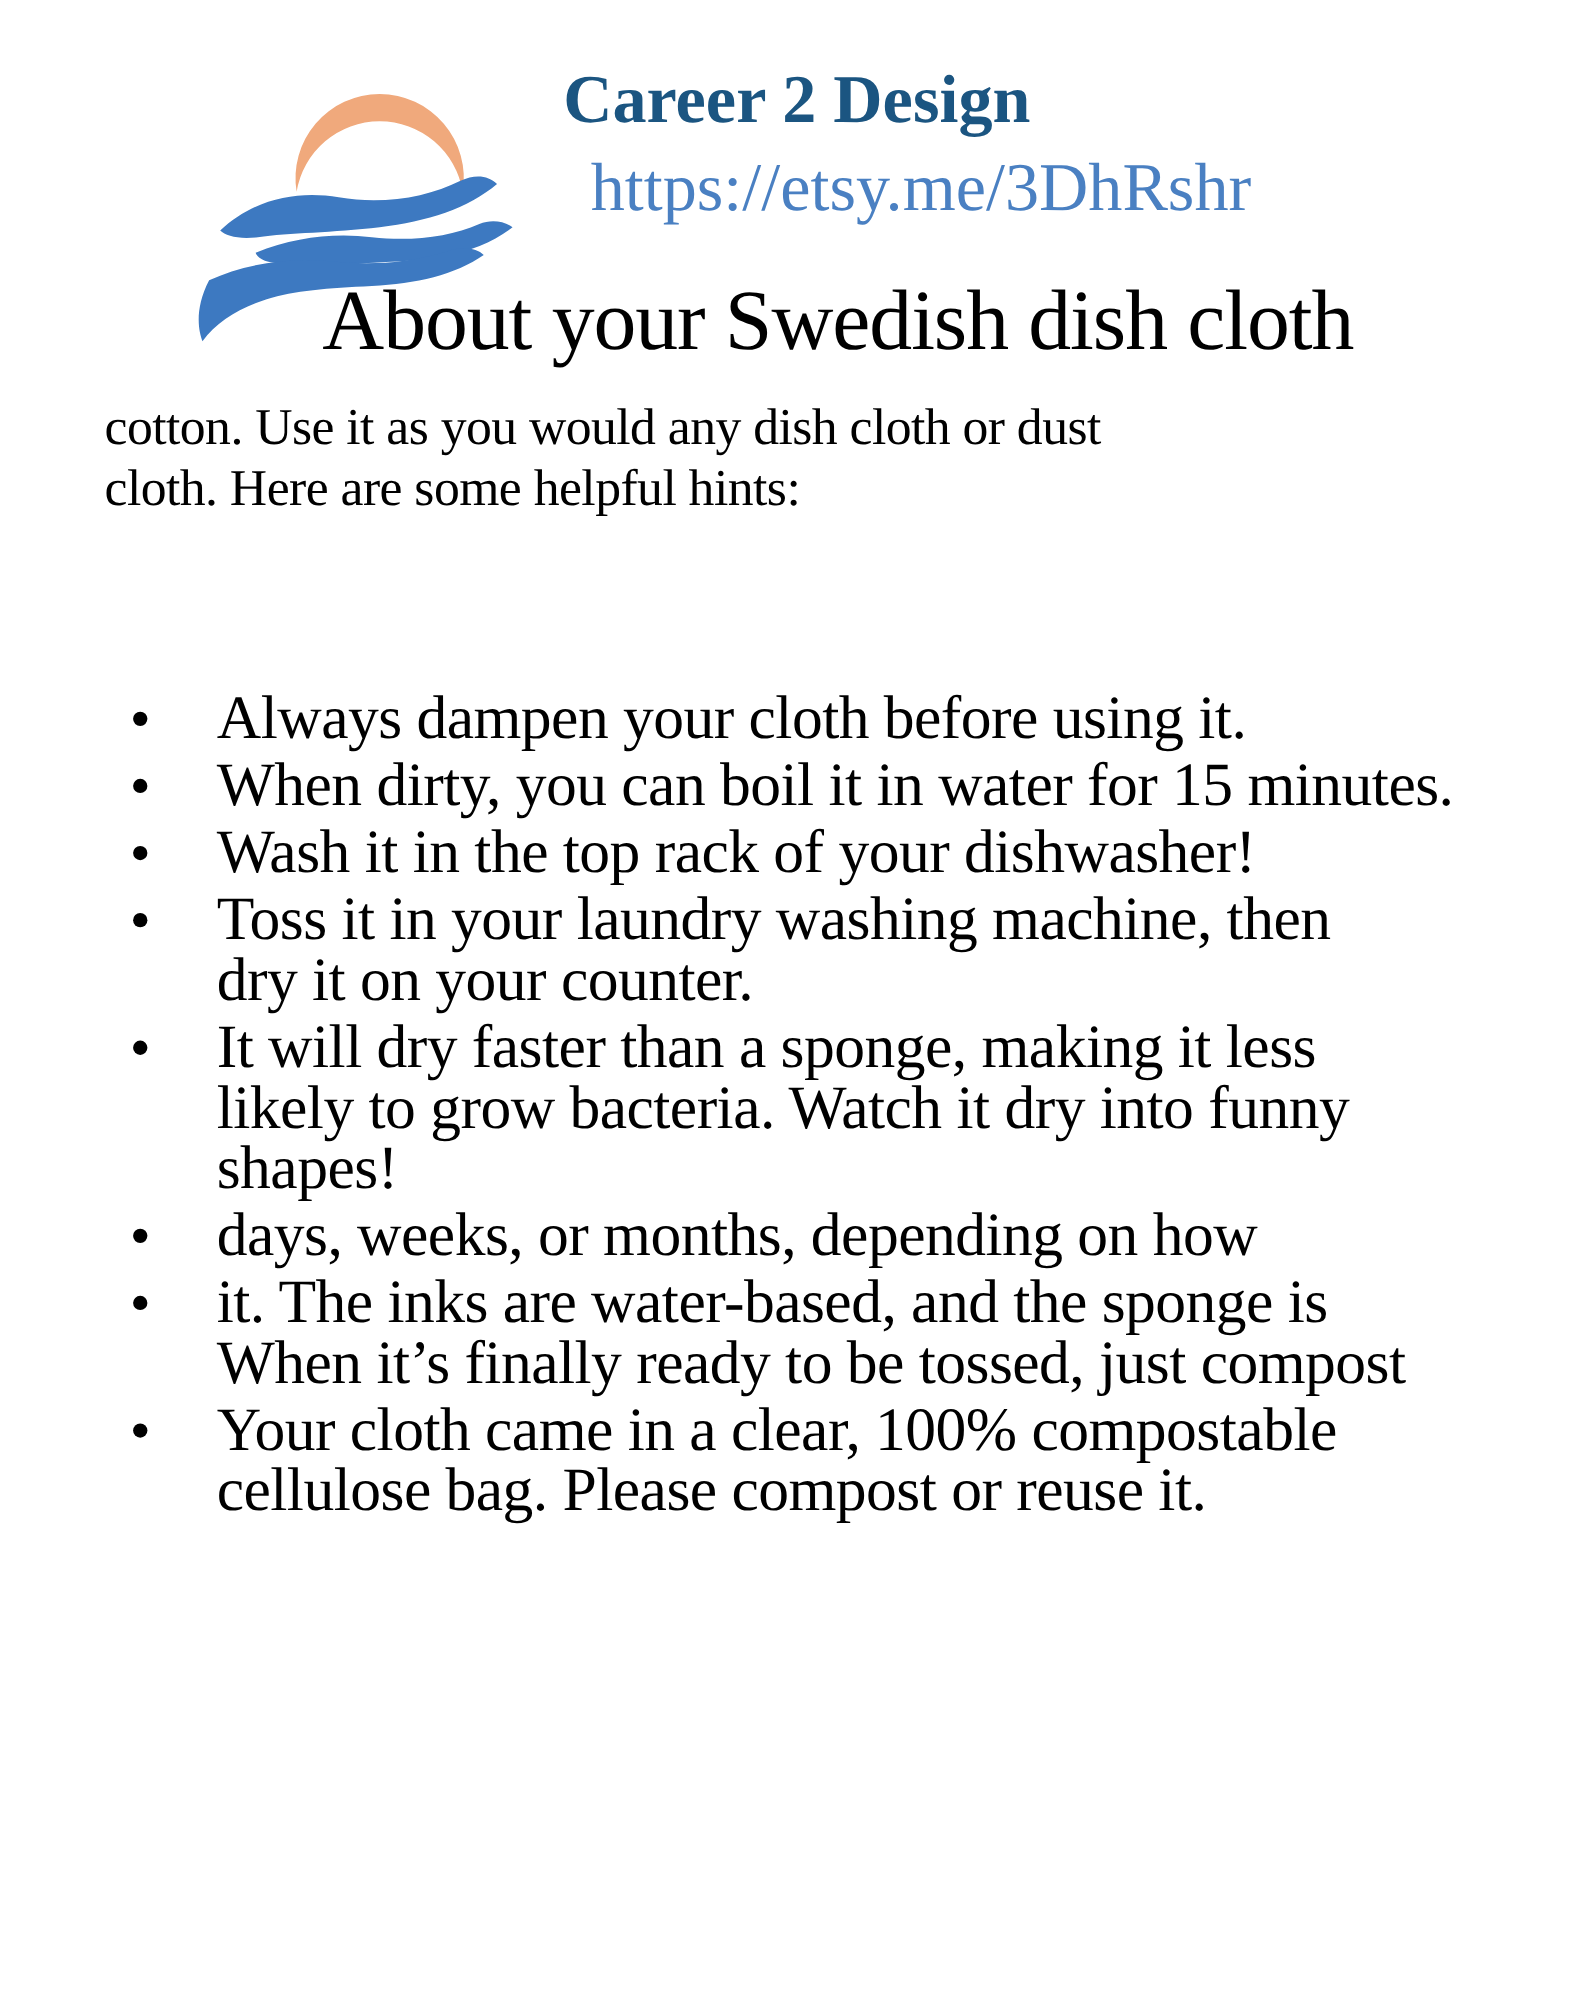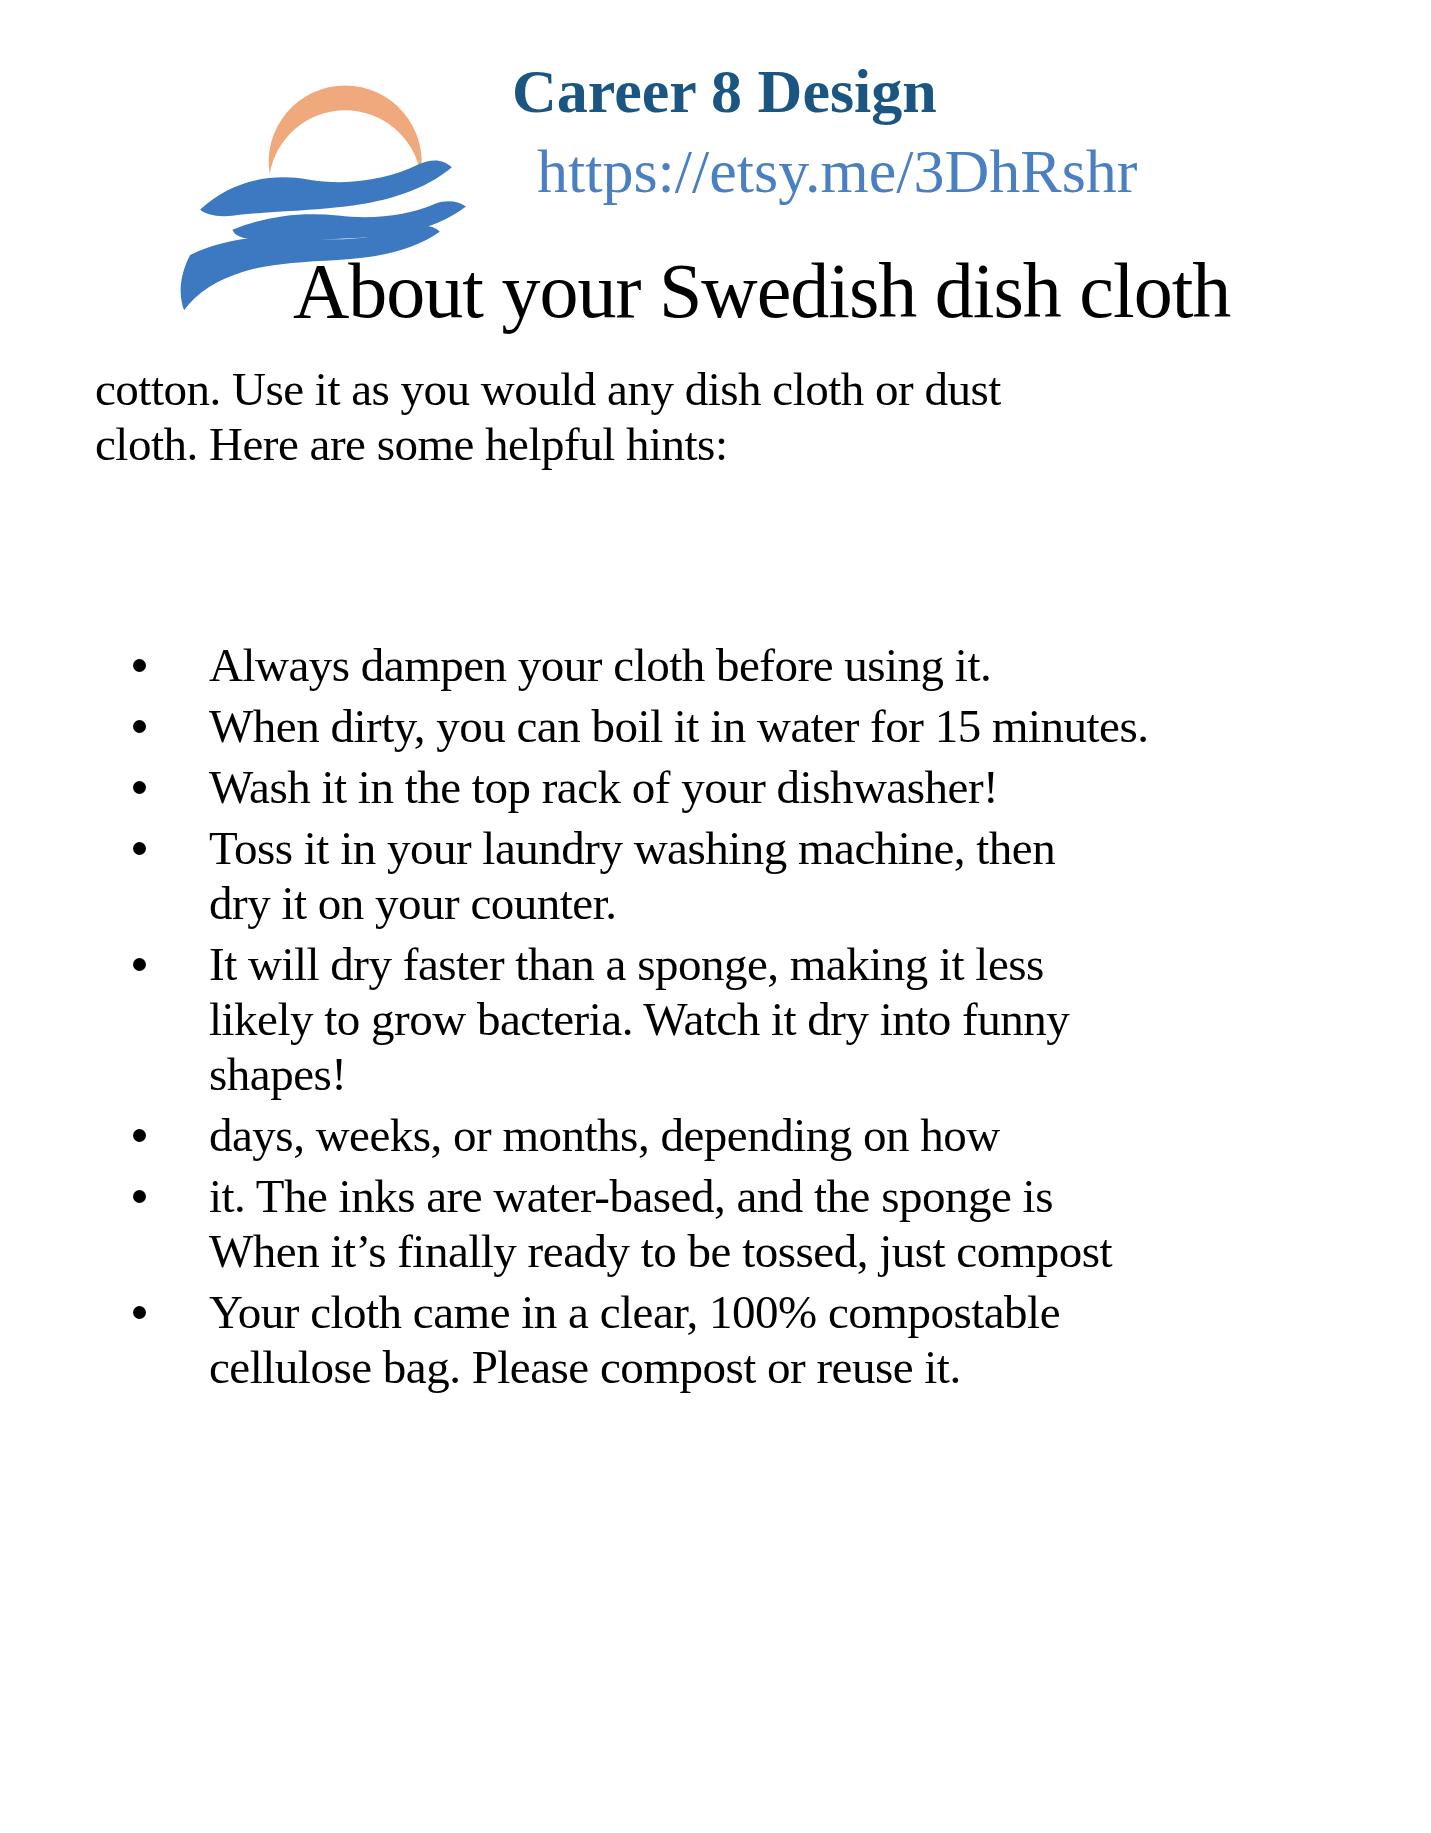--- a/index.html
+++ b/index.html
@@ -35,22 +35,22 @@
     font-size:78px;color:var(--body-text);
     white-space:nowrap;letter-spacing:-1px;
   }
   .intro{
     position:absolute;left:95px;top:362px;
     font-size:47px;line-height:55px;letter-spacing:-0.5px;
   }
   .intro .line{white-space:nowrap;}
   .hints{
     position:absolute;left:0;top:626px;right:0;
-    font-size:47px;letter-spacing:-0.5px;
-    list-style:none;margin:12px;padding:0;
+    font-size:56px;letter-spacing:-0.5px;
+    list-style:none;margin:0;padding:0;
   }
   .hints li{
     position:relative;
     padding-left:197px;
     margin-bottom:6px;
   }
   .hints .dot{
     position:absolute;left:121px;top:21px;
     width:13px;height:13px;border-radius:50%;
     background:var(--body-text);
@@ -62,21 +62,21 @@
 
 <div class="page">
 
   <svg class="logo" viewBox="0 0 300 235" xmlns="http://www.w3.org/2000/svg" aria-hidden="true">
     <path class="sun-shape" fill="#F0A97C" d="M 97 95 A 76 76 0 1 1 247 95 A 76 76 0 0 0 97 95 Z"></path>
     <path class="wave-shape" fill="#3D79C1" d="M 28 130 C 60 100, 100 94, 135 100 C 175 107, 215 100, 245 85 C 258 79, 270 80, 278 88 C 252 110, 215 122, 172 127 C 130 132, 90 132, 62 136 C 45 138, 33 135, 28 130 Z"></path>
     <path class="wave-shape" fill="#3D79C1" d="M 60 150 C 95 136, 130 132, 165 136 C 200 140, 235 136, 262 124 C 272 120, 284 121, 292 127 C 265 148, 228 156, 188 158 C 148 160, 110 162, 84 160 C 70 159, 62 156, 60 150 Z"></path>
     <path class="wave-shape" fill="#3D79C1" d="M 18 175 C 50 160, 90 154, 130 158 C 170 162, 205 158, 235 148 C 248 144, 260 146, 266 152 C 240 170, 205 178, 165 180 C 125 182, 95 184, 70 192 C 45 200, 25 212, 12 230 C 8 220, 5 200, 18 175 Z"></path>
   </svg>
 
-  <div class="brand">Career 8 Design</div>
+  <div class="brand">Career 2 Design</div>
 
   <a class="url" href="#">https://etsy.me/3DhRshr</a>
 
   <div class="title">About your Swedish dish cloth</div>
 
   <div class="intro">
       <div class="line">cotton. Use it as you would any dish cloth or dust</div>
       <div class="line">cloth. Here are some helpful hints:</div>
     </div>
 

